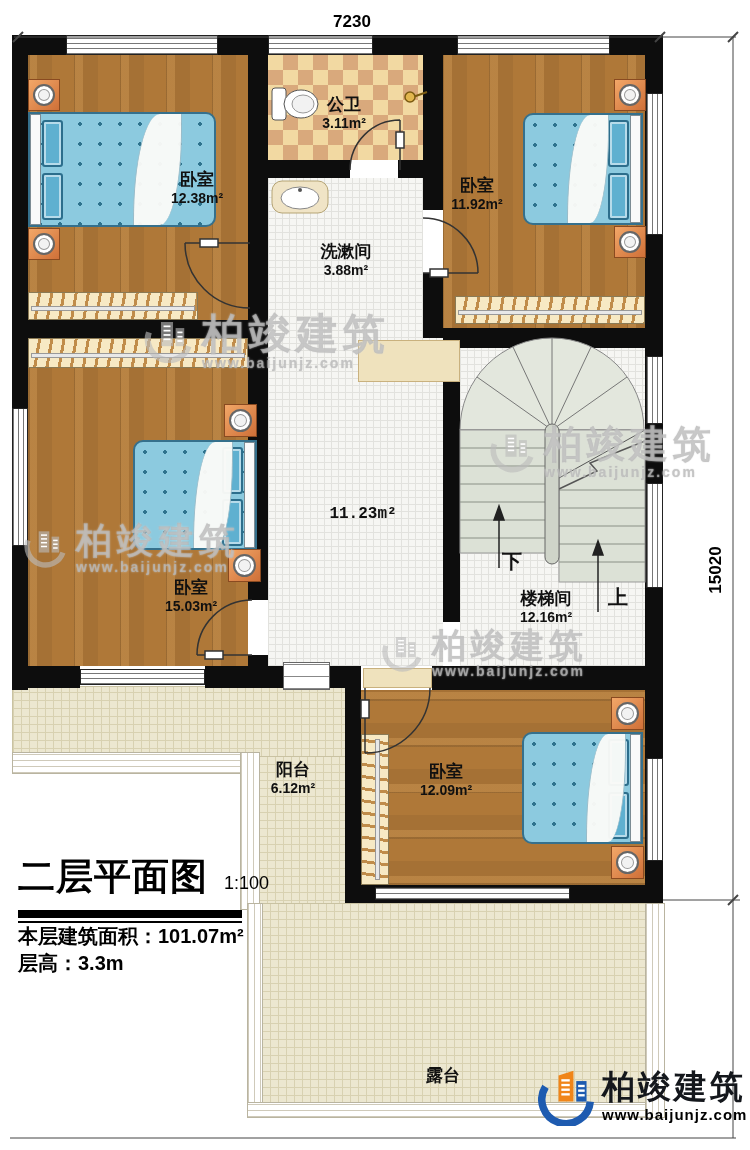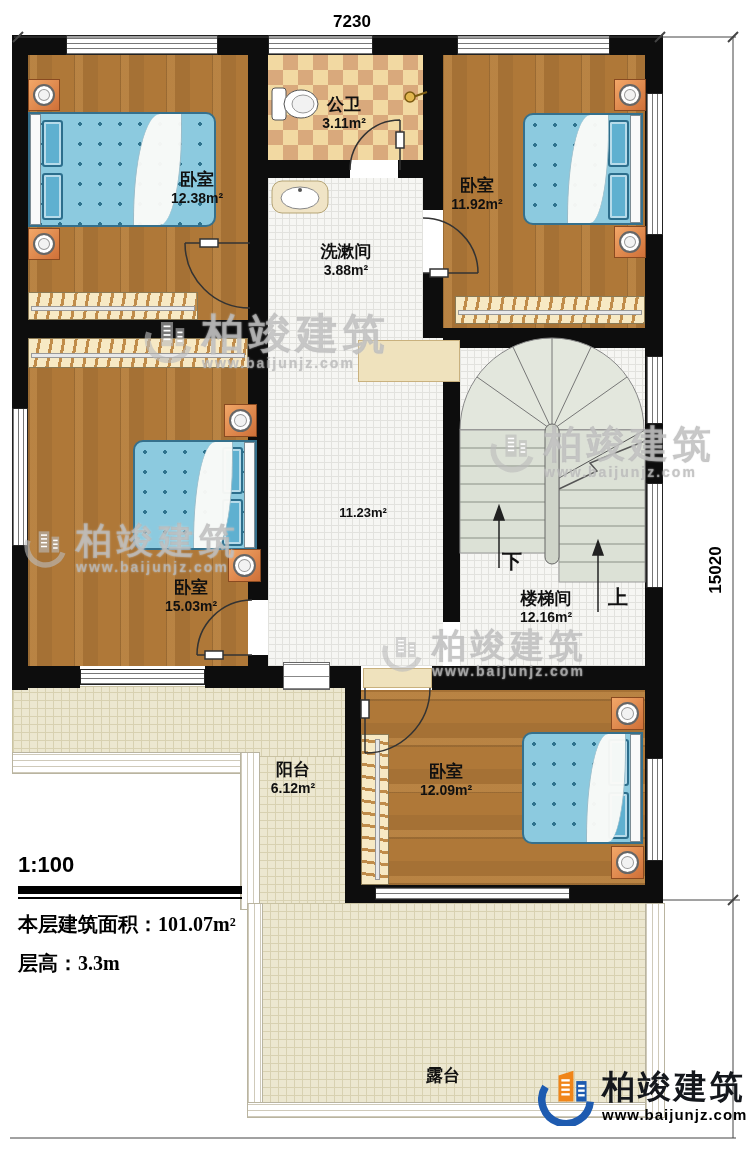--- a/index.html
+++ b/index.html
@@ -53,24 +53,24 @@
   .stair-word{position:absolute;font-weight:bold;font-size:20px;color:#111;z-index:50;}
   .wm{position:absolute;display:flex;align-items:center;gap:10px;color:rgba(188,188,188,.62);
     z-index:40;pointer-events:none;white-space:nowrap;
     text-shadow:0 0 2px rgba(255,255,255,.55),0 0 1px rgba(90,90,90,.45);}
   .wm .tcol{display:flex;flex-direction:column;line-height:1.05;}
   .wm .t1{font-weight:bold;letter-spacing:5px;}
   .wm .t2{font-weight:bold;font-size:14px;letter-spacing:2px;}
   #titleblock{position:absolute;left:18px;top:852px;z-index:55;color:#000;}
   #titleblock .row1{display:flex;align-items:baseline;gap:16px;}
   .tb-title{font-size:37px;font-weight:bold;letter-spacing:1px;}
-  .tb-scale{font-size:22px;font-weight:bold;}
+  .tb-scale{font-size:18px;font-weight:normal;}
   .tb-bar{width:224px;height:8px;background:#000;margin-top:8px;}
   .tb-line{width:224px;height:2px;background:#000;margin-top:3px;}
-  .tb-txt{font-size:20px;font-weight:bold;margin-top:12px;font-family:Liberation Serif, serif;}
+  .tb-txt{font-size:20px;font-weight:bold;}
   #logo{position:absolute;left:538px;top:1066px;z-index:55;display:flex;align-items:center;gap:8px;}
   #logo .tcol{display:flex;flex-direction:column;line-height:1.0;}
   #logo .t1{font-size:33px;font-weight:bold;color:#14171c;letter-spacing:3px;}
   #logo .t2{font-size:15px;font-weight:bold;color:#000;letter-spacing:1px;margin-top:4px;}
   svg.overlay{position:absolute;left:0;top:0;z-index:30;pointer-events:none;}
 </style>
 </head>
 <body>
 
 <div id="plan">
@@ -273,21 +273,21 @@
   <div class="rlabel" style="left:477px;top:176px;">
     <span class="nm">卧室</span>
       <span class="ar">11.92m²</span>
     </div>
   <div class="rlabel" style="left:346px;top:242px;">
     <span class="nm">洗漱间</span>
       <span class="ar">3.88m²</span>
     </div>
   <div class="rlabel" style="left:363px;top:505px;">
     <span class="nm"></span>
-      <span class="ar" style="font-size:13px;">11.23m²</span>
+      <span class="ar" style="font-size:16px;font-family:Liberation Mono, monospace;">11.23m²</span>
     </div>
   <div class="rlabel" style="left:191px;top:578px;">
     <span class="nm">卧室</span>
       <span class="ar">15.03m²</span>
     </div>
   <div class="rlabel" style="left:546px;top:589px;">
     <span class="nm">楼梯间</span>
       <span class="ar">12.16m²</span>
     </div>
   <div class="rlabel" style="left:293px;top:760px;">
@@ -338,20 +338,21 @@
         <use href="#bjz-icon"></use>
       </svg>
     <div class="tcol">
         <span class="t1" style="font-size:34px;">柏竣建筑</span>
       <span class="t2">www.baijunjz.com</span>
       </div>
   </div>
 
   <div id="titleblock">
     <div class="row1">
+      <span class="tb-title">二层平面图</span>
       <span class="tb-scale">1:100</span>
     </div>
     <div class="tb-bar"></div>
     <div class="tb-line"></div>
     <div class="tb-txt">
       <span>本层建筑面积：</span><span>101.07m²</span>
     </div>
     <div class="tb-txt">
       <span>层高：</span><span>3.3m</span>
     </div>

